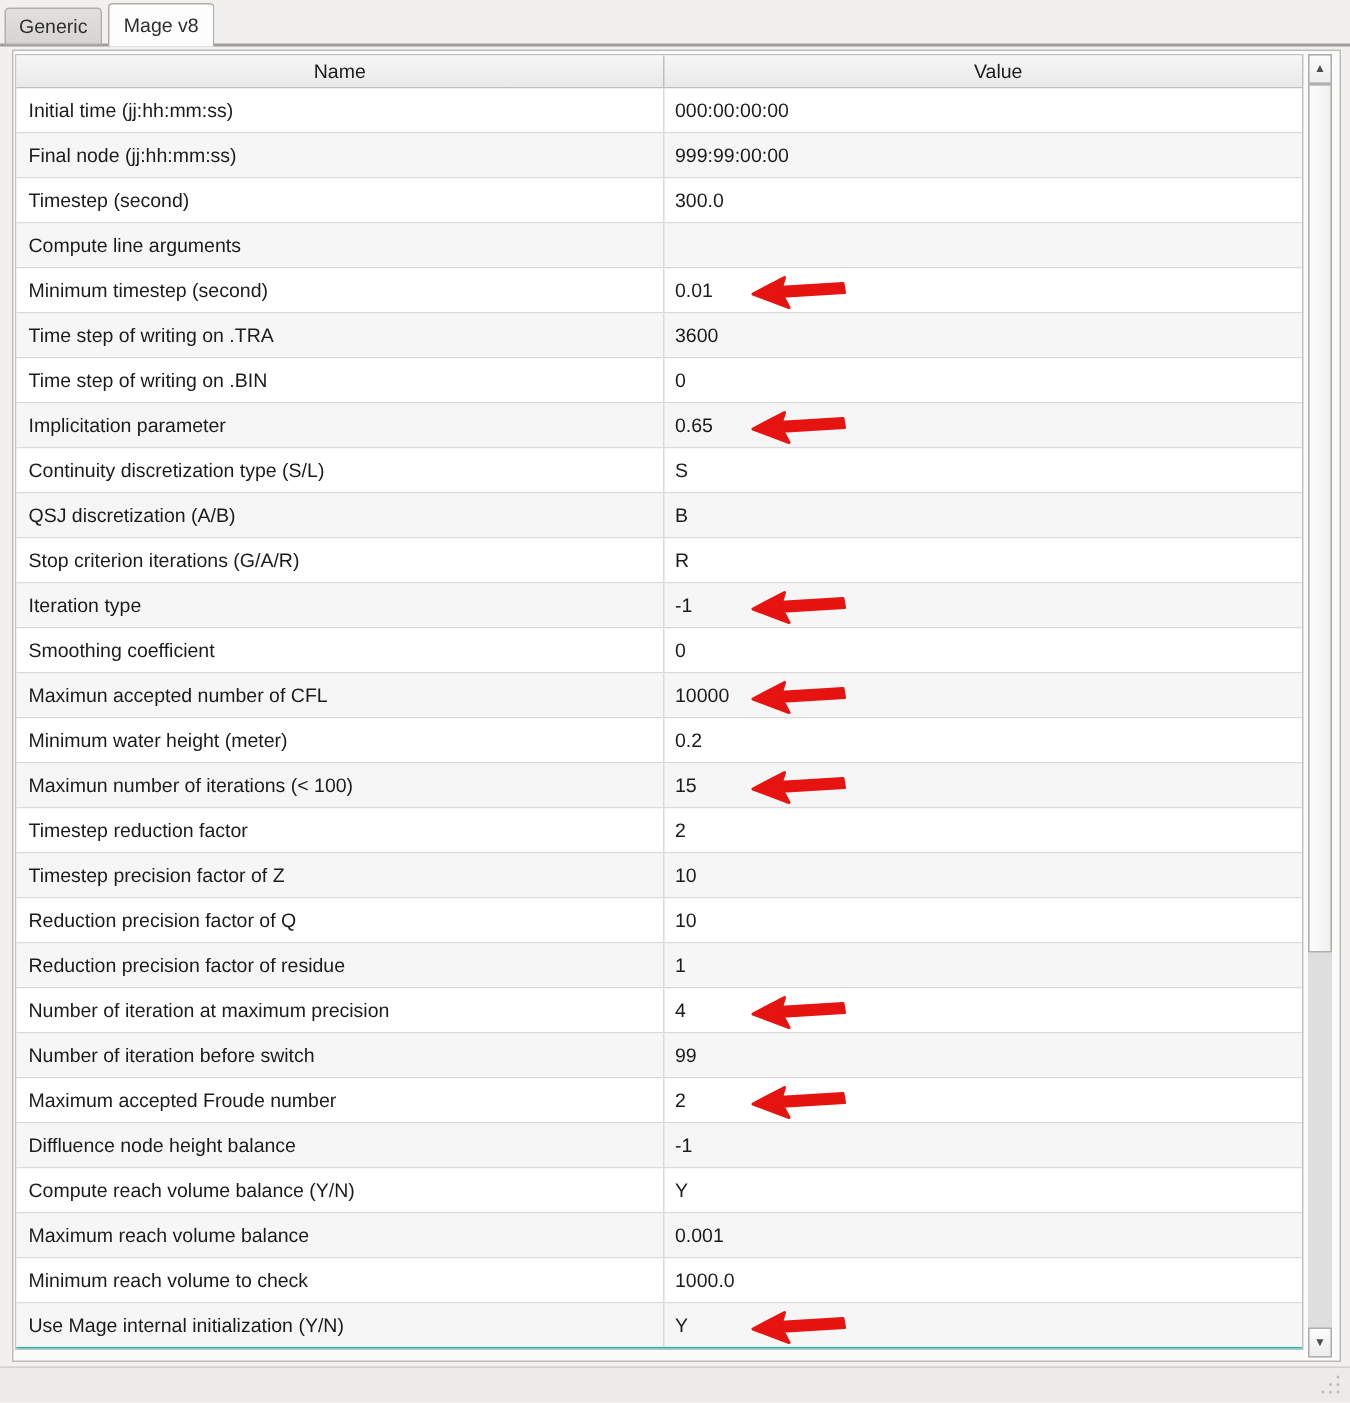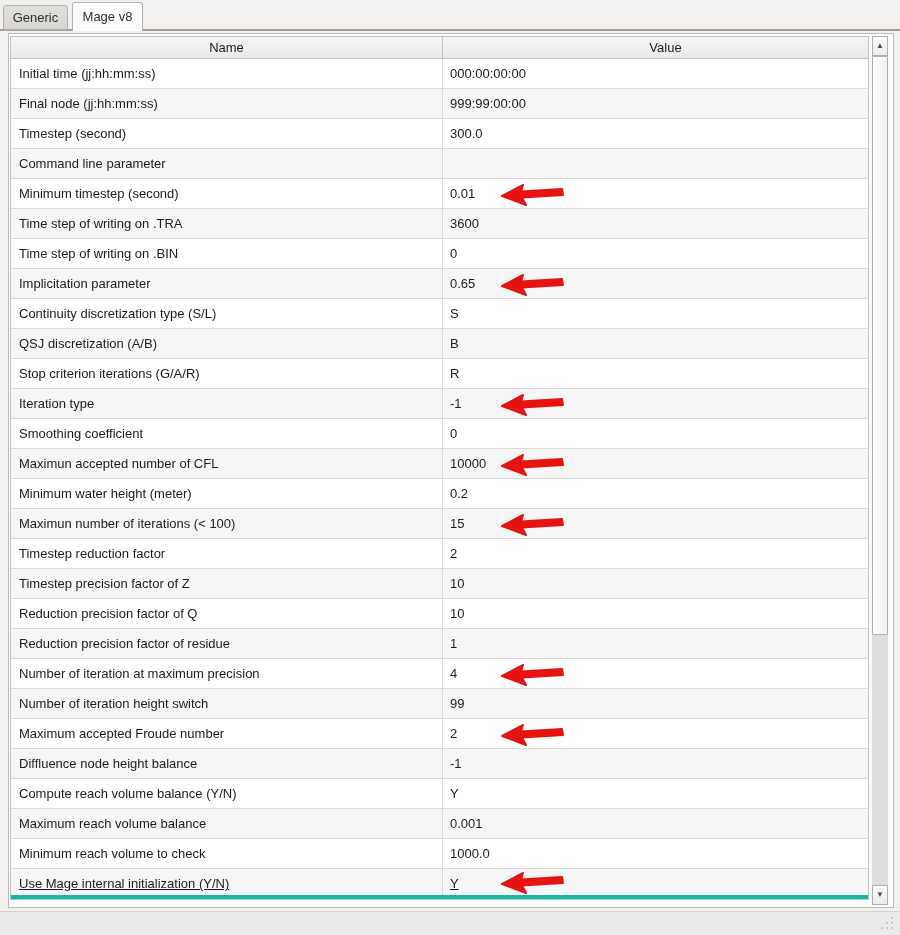--- a/index.html
+++ b/index.html
@@ -41,21 +41,21 @@
     background:#ffffff; border:1px solid #c2c2c2;
   }
   .thead { display:flex; height:22px; background:linear-gradient(#f6f6f6,#e9e9e9);
     border-bottom:1px solid #bfbfbf; font-size:13px; color:#1b1b1b;gap:20px; }
   .thead .hcell { line-height:21px; text-align:center; }
   .thead .hname { width:432px; border-right:1px solid #bfbfbf; }
   .thead .hvalue { flex:1; }
 
   .trow { display:flex; height:30px; border-bottom:1px solid #dadada; background:#ffffff; font-size:13px; }
   .trow.alt { background:#f6f6f6; }
-  .trow:last-child { border-bottom:4px solid #14b8a6;text-decoration:underline; }
+  .trow:last-child { border-bottom:1px solid #14b8a6; }
   .cell-name { width:432px; border-right:1px solid #dadada; padding-left:8px; line-height:29px;
     white-space:nowrap; overflow:hidden; }
   .cell-value { flex:1; padding-left:7px; line-height:29px; position:relative; white-space:nowrap; }
 
   .arrow-marker { position:absolute; left:56px; top:50%; transform:translateY(-50%); width:66px; height:26px; }
   .arrow-marker svg { display:block; }
 
   
   .vscroll { position:absolute; left:872px; top:36px; width:16px; height:869px; background:#dcdcdc; }
   .stepper {
@@ -108,21 +108,21 @@
       </div>
       <div class="trow alt">
         <div class="cell-name">Final node (jj:hh:mm:ss)</div>
         <div class="cell-value"><span>999:99:00:00</span></div>
       </div>
       <div class="trow">
         <div class="cell-name">Timestep (second)</div>
         <div class="cell-value"><span>300.0</span></div>
       </div>
       <div class="trow alt">
-        <div class="cell-name">Command line parameter</div>
+        <div class="cell-name">Compute line arguments</div>
         <div class="cell-value"><span></span></div>
       </div>
       <div class="trow">
         <div class="cell-name">Minimum timestep (second)</div>
         <div class="cell-value"><span>0.01</span><span class="arrow-marker" style="color: rgb(229, 20, 16);">
             <svg viewBox="0 0 66 26" width="66" height="26">
               <polygon fill="currentColor" stroke="currentColor" stroke-width="2" stroke-linejoin="round" points="3,15 24,4 22,10.5 63,8 64,14 23,16.5 27,24"></polygon>
             </svg>
           </span></div>
       </div>
@@ -204,21 +204,21 @@
       </div>
       <div class="trow">
         <div class="cell-name">Number of iteration at maximum precision</div>
         <div class="cell-value"><span>4</span><span class="arrow-marker" style="color: rgb(229, 20, 16);">
             <svg viewBox="0 0 66 26" width="66" height="26">
               <polygon fill="currentColor" stroke="currentColor" stroke-width="2" stroke-linejoin="round" points="3,15 24,4 22,10.5 63,8 64,14 23,16.5 27,24"></polygon>
             </svg>
           </span></div>
       </div>
       <div class="trow alt">
-        <div class="cell-name">Number of iteration height switch</div>
+        <div class="cell-name">Number of iteration before switch</div>
         <div class="cell-value"><span>99</span></div>
       </div>
       <div class="trow">
         <div class="cell-name">Maximum accepted Froude number</div>
         <div class="cell-value"><span>2</span><span class="arrow-marker" style="color: rgb(229, 20, 16);">
             <svg viewBox="0 0 66 26" width="66" height="26">
               <polygon fill="currentColor" stroke="currentColor" stroke-width="2" stroke-linejoin="round" points="3,15 24,4 22,10.5 63,8 64,14 23,16.5 27,24"></polygon>
             </svg>
           </span></div>
       </div>

